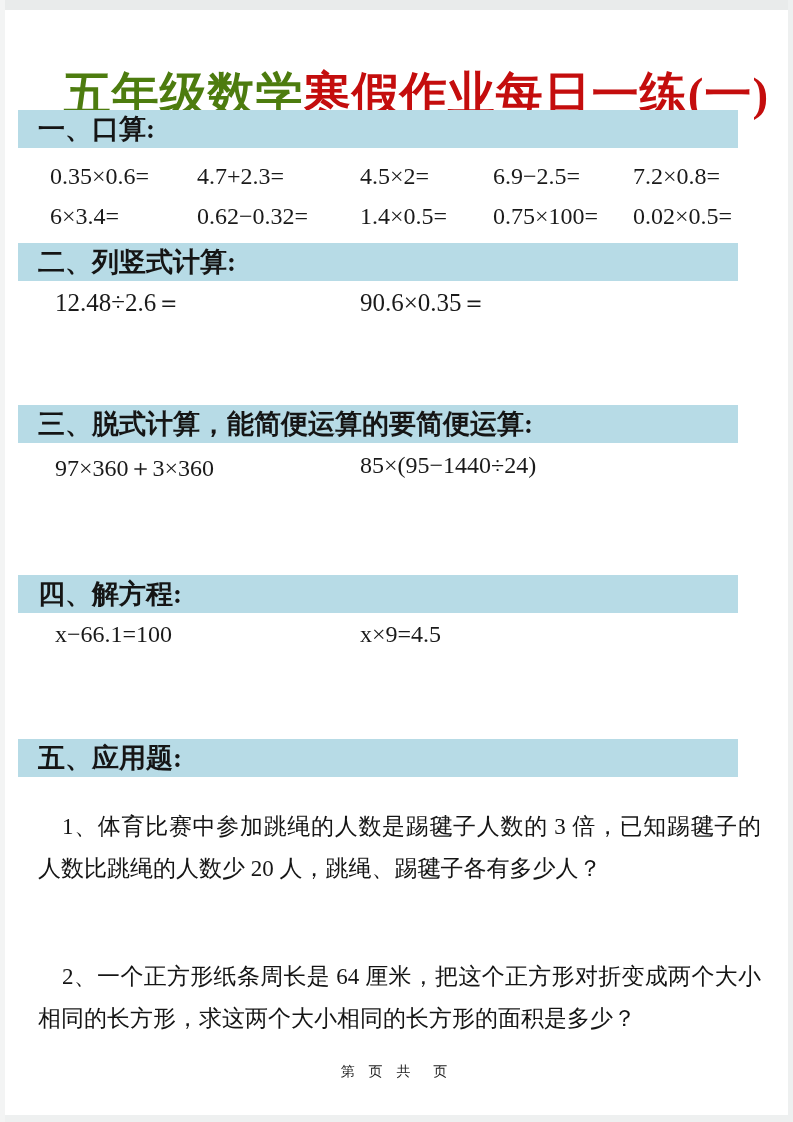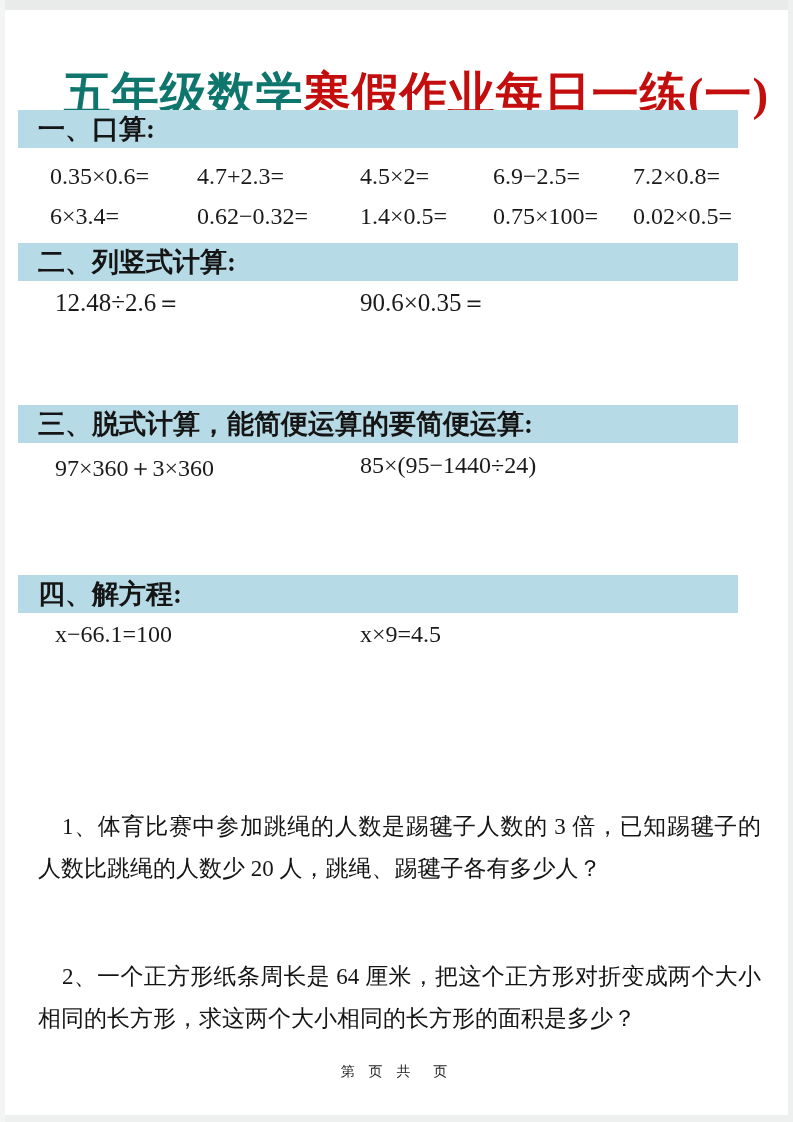--- a/index.html
+++ b/index.html
@@ -26,21 +26,21 @@
   .doc-title{
     position:absolute;left:0;top:34px;width:793px;
     text-align:center;
     font-family:"Liberation Serif",serif;
     font-weight:bold;
     font-size:47px;
     line-height:58px;
     letter-spacing:1px;
     white-space:nowrap;
   }
-  .doc-title .t-black{color:#0f766e;margin-left:40px;}
+  .doc-title .t-black{color:#4d7c0f;margin-left:40px;}
   .doc-title .t-red{color:var(--title-red);}
 
   .sec-bar{
     position:absolute;left:18px;width:720px;height:38px;
     background:var(--section-bg);
     font-family:"Liberation Serif",serif;
     font-weight:bold;
     font-size:27px;
     line-height:38px;
     color:#151515;
@@ -142,20 +142,21 @@
     <span class="col-b">85×(95−1440÷24)</span>
   </div>
 
   <div class="sec-bar" id="sec4-bar">四、解方程:</div>
 
   <div class="two-col math" id="sec4-problems">
     <span class="col-a">x−66.1=100</span>
     <span class="col-b">x×9=4.5</span>
   </div>
 
+  <div class="sec-bar" id="sec5-bar">五、应用题:</div>
 
   <p class="word-problem" id="word-problem-1">1、体育比赛中参加跳绳的人数是踢毽子人数的 3 倍，已知踢毽子的人数比跳绳的人数少 20 人，跳绳、踢毽子各有多少人？</p>
 
   <p class="word-problem" id="word-problem-2">2、一个正方形纸条周长是 64 厘米，把这个正方形对折变成两个大小相同的长方形，求这两个大小相同的长方形的面积是多少？</p>
 
   <div class="page-footer">第 页 共  页</div>
 
 </div>
 
 </body></html>

